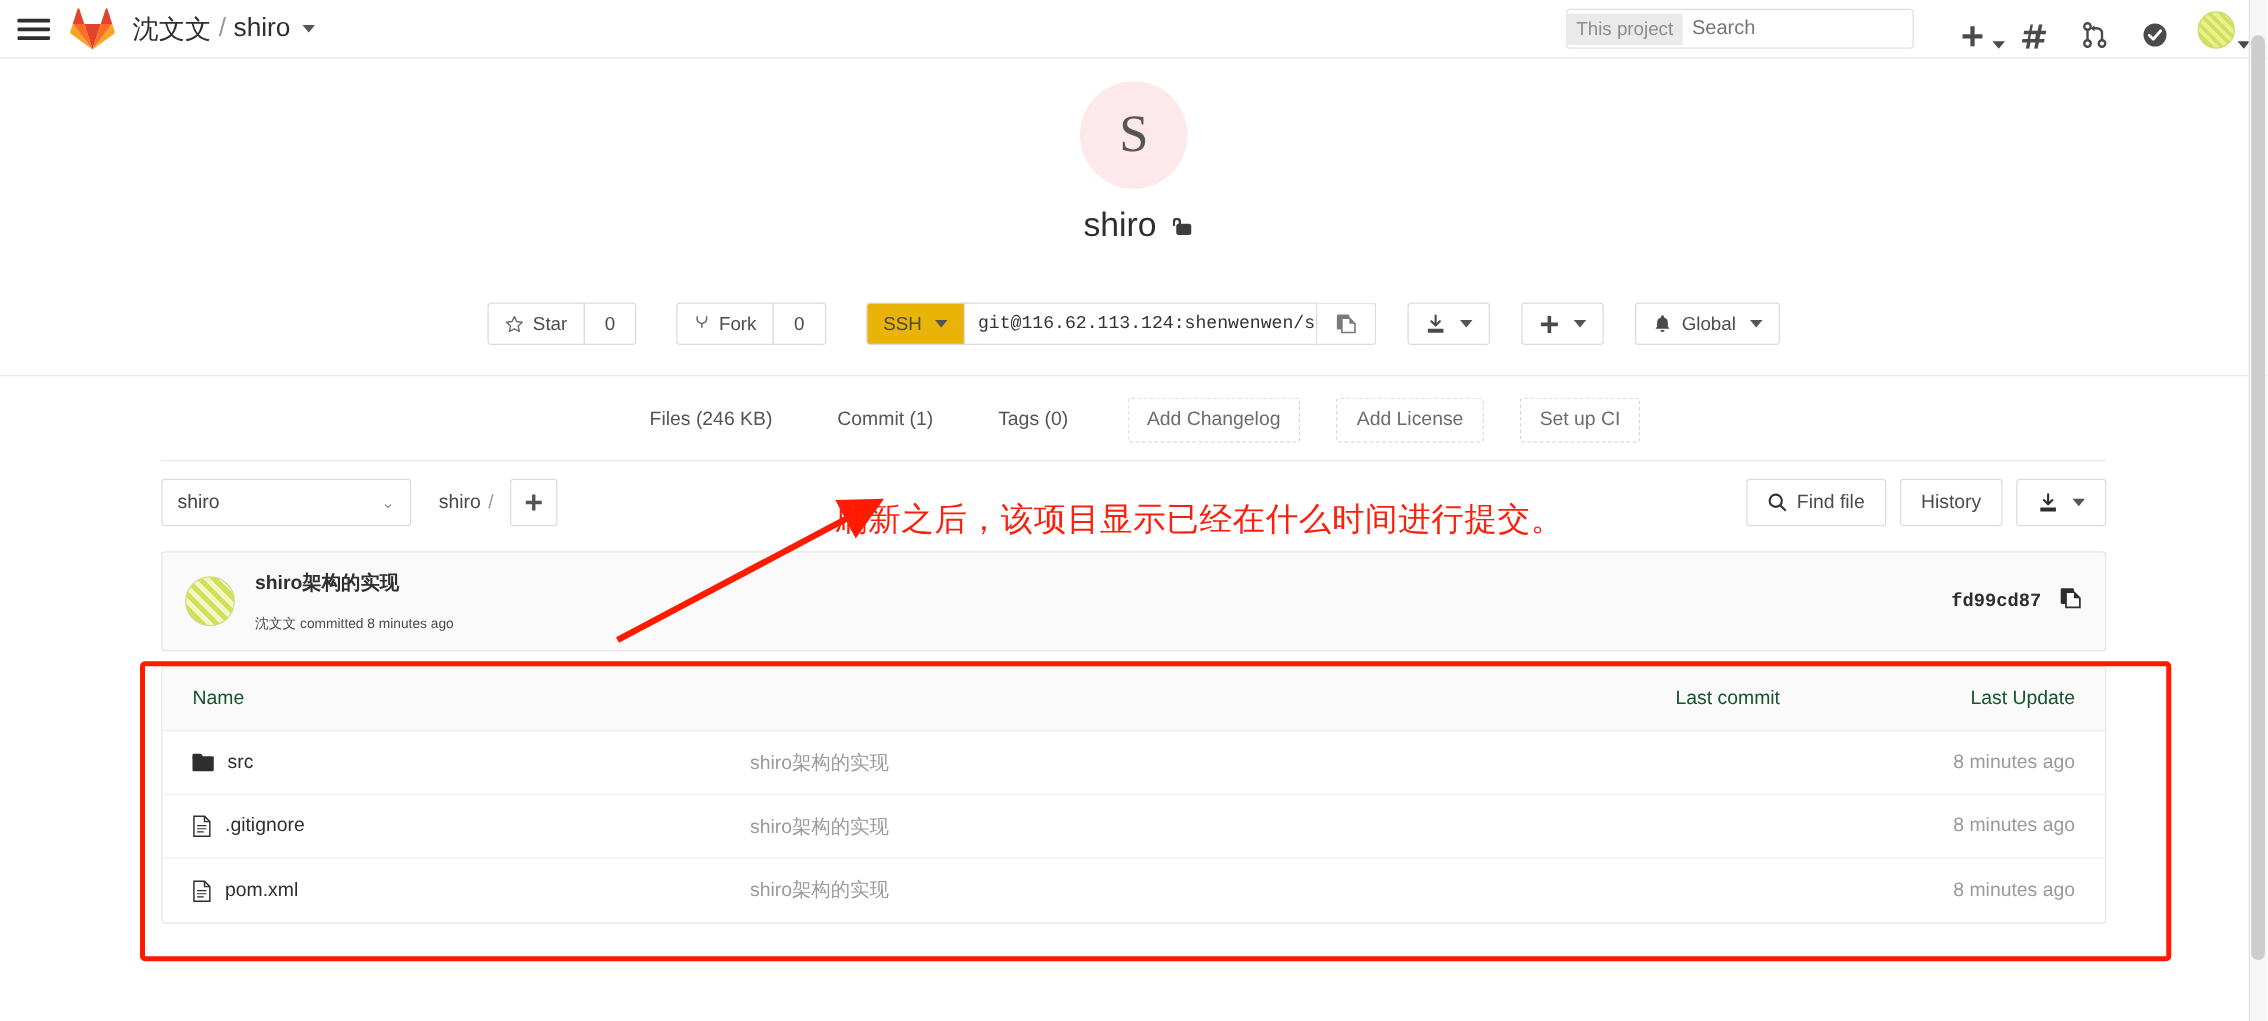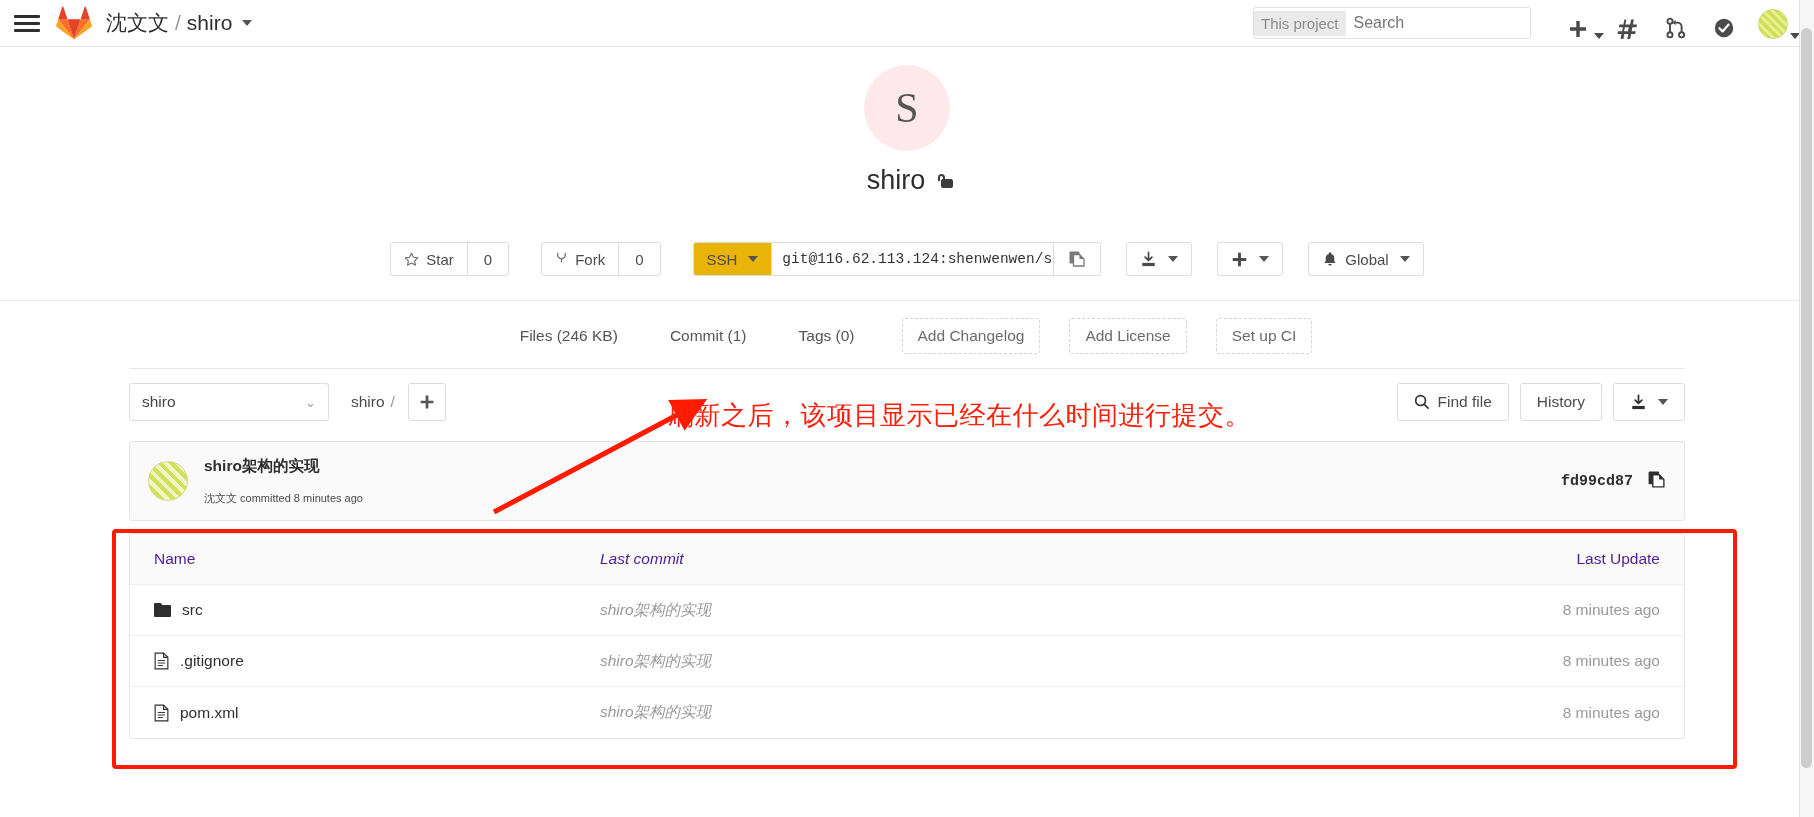--- a/index.html
+++ b/index.html
@@ -141,23 +141,23 @@
   }
 
   
   .file-table { border:1px solid #e5e5e5; border-radius:3px; margin-top:12px; background:#fff;
     overflow:hidden; }
   .ft-head { background:#fafafa; border-bottom:1px solid #e9e9e9; }
   .ft-row { display:flex; align-items:center; height:51px; border-bottom:1px solid #eee; }
   .ft-row:last-child { border-bottom:0; }
   .c-name { width:470px; padding-left:24px; display:flex; align-items:center; gap:11px;
     font-size:15.5px; color:#2e2e2e; }
-  .c-commit { flex:1; font-size:15.5px; color:#9a9a9a;font-style:italic; }
+  .c-commit { flex:1; font-size:15.5px; color:#9a9a9a; }
   .c-update { width:260px; text-align:right; padding-right:24px; font-size:15.5px; color:#9a9a9a; }
-  .ft-head .c-name, .ft-head .c-commit, .ft-head .c-update { color:#4c1d95; }
+  .ft-head .c-name, .ft-head .c-commit, .ft-head .c-update { color:#14532d;text-align:right; }
   .ico-folder { width:17px;height:14px; position:relative; flex:none; }
   .ico-folder:before { content:""; position:absolute; left:0; top:2px; width:17px;height:12px;
     background:#2e2e2e; border-radius:1px; }
   .ico-folder:after { content:""; position:absolute; left:0; top:0; width:8px;height:4px;
     background:#2e2e2e; border-radius:1px 2px 0 0; }
   .ico-file { width:15px;height:18px; flex:none; }
 
   
   .anno-text {
     position:absolute; left:668px; top:398px;

